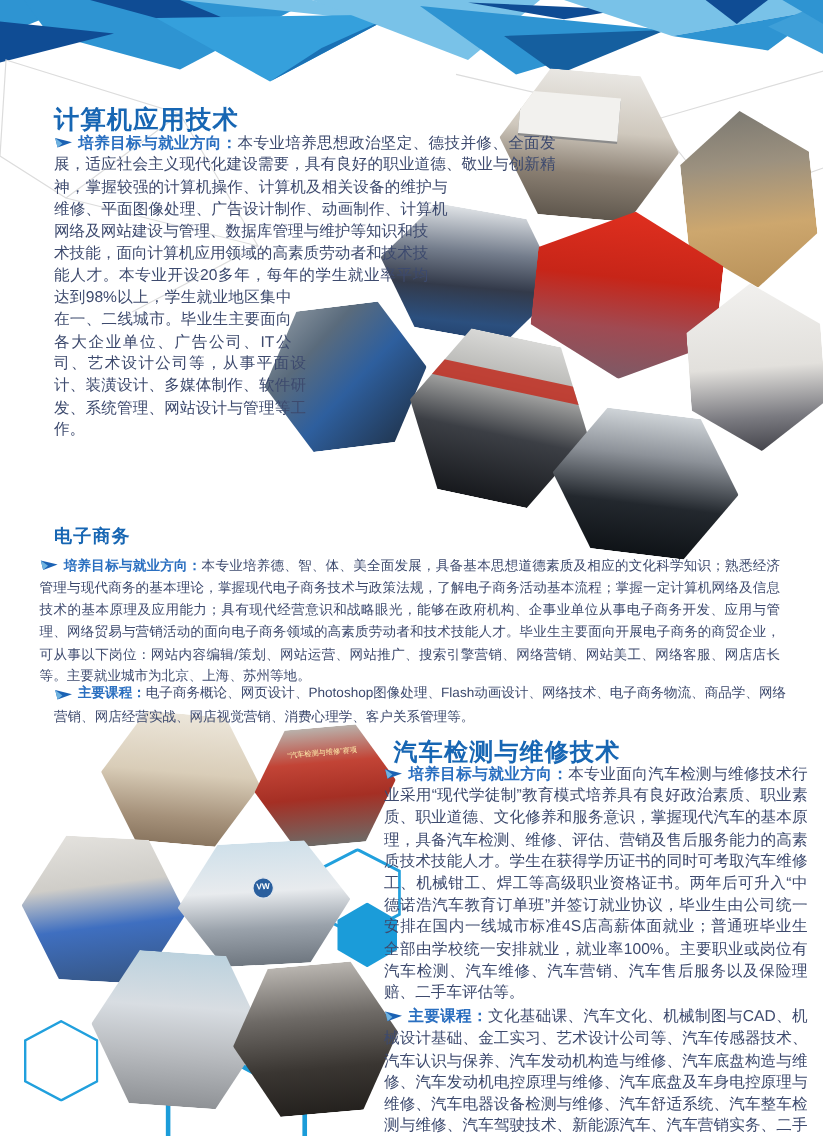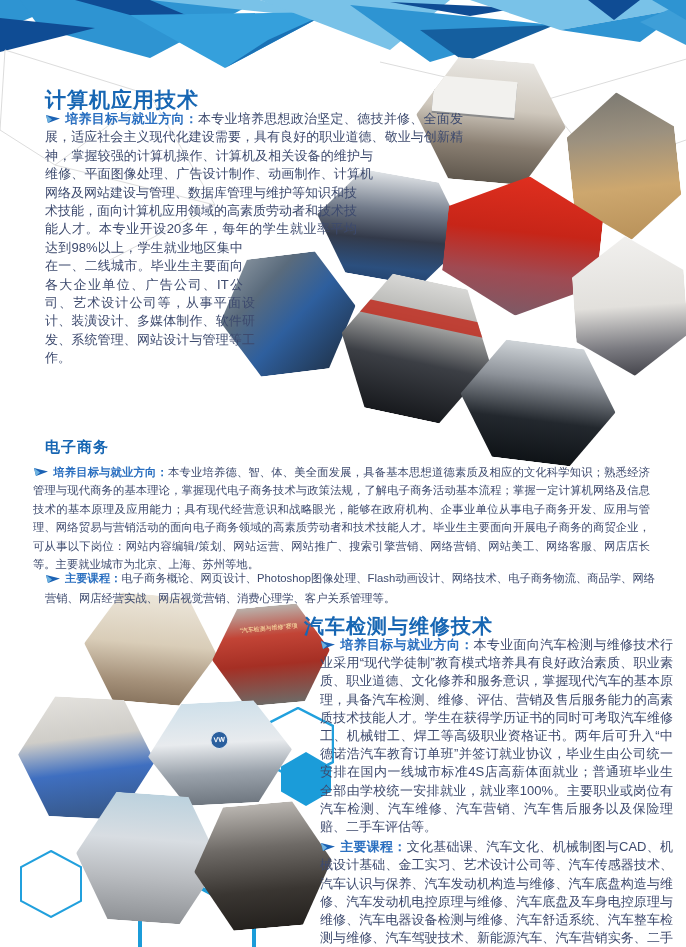--- a/index.html
+++ b/index.html
@@ -6,21 +6,21 @@
   .page{position:relative;width:686px;height:947px;background:#ffffff;overflow:hidden;
         font-family:"Liberation Sans","DejaVu Sans",sans-serif;}
   .abs{position:absolute;}
   
   .banner{left:0;top:0;width:686px;height:75px;}
   .faint{left:0;top:35px;width:686px;height:240px;pointer-events:none;}
   
   .title{font-weight:bold;color:#1766b3;letter-spacing:1px;text-align:right;}
   .t1{left:45px;top:86px;font-size:21px;}
   .t2{left:45px;top:438px;font-size:15px;}
-  .t3{left:304px;top:613px;font-size:20px;}
+  .t3{left:328px;top:613px;font-size:20px;}
   .body{color:#3d4a6e;text-align:justify;}
   .b1{left:45px;top:110px;width:424px;font-size:13px;line-height:18.4px;}
   .b2{left:33px;top:463px;width:617px;font-size:11.3px;line-height:18.4px;}
   .c2{left:45px;top:569px;width:617px;font-size:11.3px;line-height:19.5px;text-align:left;}
   .b3{left:320px;top:636px;width:353px;font-size:13px;line-height:18.2px;}
   .lbl{color:#2a6fc0;font-weight:bold;}
   p{margin:0;}
   .arr{display:inline-block;vertical-align:-1px;margin-right:4px;}
   
   .f{float:right;clear:right;}

